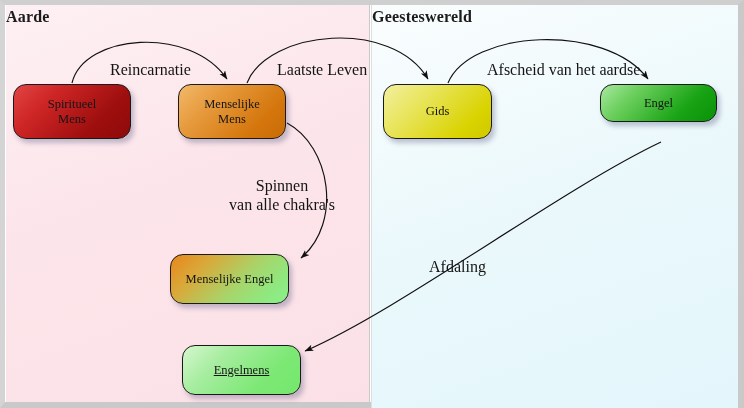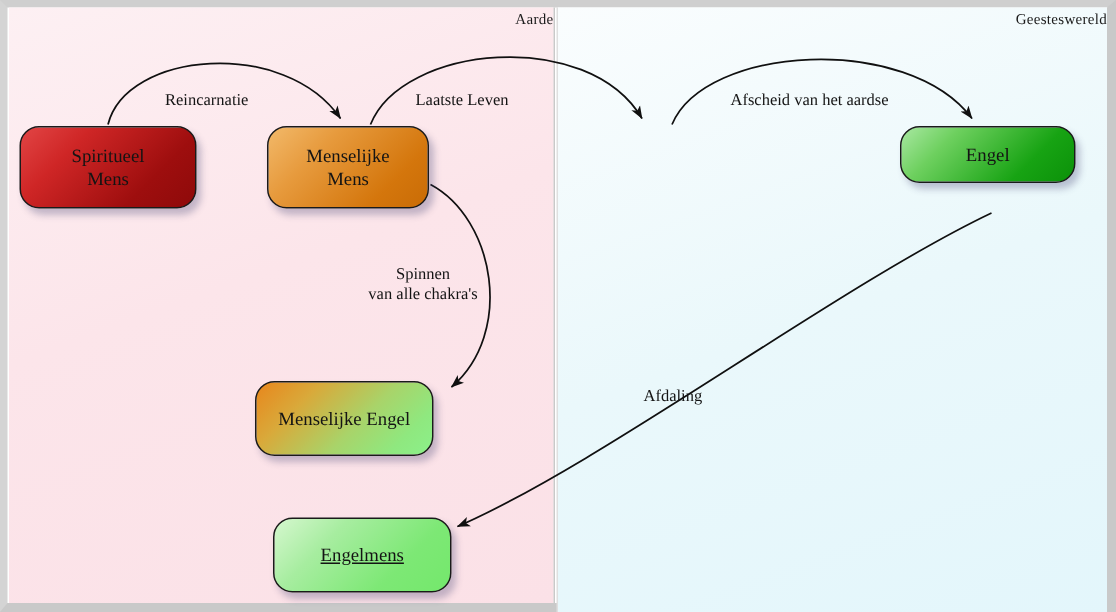--- a/index.html
+++ b/index.html
@@ -24,22 +24,22 @@
     left:6px;top:5px;width:364px;height:397px;
     background:linear-gradient(160deg,#fdf0f3 0%,#fce5ea 45%,#fbe1e7 100%);
     border-right:1px solid #c9c9c9;
   }
   #panel-geest{
     left:371px;top:5px;width:367px;height:406px;
     background:linear-gradient(160deg,#fafdfe 0%,#eaf8fb 50%,#e3f6fb 100%);
     border-left:1px solid #dfdfdf;
   }
   .panel-title{
-    position:absolute;top:3px;width:100%;text-align:right;
-    font-size:10px;color:#1b1b1b;letter-spacing:.2px;
+    position:absolute;top:3px;width:100%;text-align:left;
+    font-size:16px;color:#1b1b1b;letter-spacing:.2px;font-weight:bold;
   }
   
   #edges{position:absolute;left:0;top:0;width:744px;height:408px;}
   
   .node{
     position:absolute;box-sizing:border-box;
     border:1.6px solid #1a1a1a;border-radius:13px;
     display:flex;align-items:center;justify-content:center;
     text-align:center;line-height:1.15;
     font-size:12.5px;color:#141414;
@@ -53,21 +53,21 @@
   #node-gids{left:383px;top:84px;width:109px;height:55px;
     background:linear-gradient(135deg,#f2f0a0 0%,#e9e55e 32%,#d9d300 78%,#cfc900 100%);}
   #node-engel{left:600px;top:84px;width:117px;height:38px;
     background:linear-gradient(135deg,#a9e8a2 0%,#6ed05f 26%,#17a313 72%,#0b9109 100%);}
   #node-menselijke{left:170px;top:254px;width:119px;height:50px;
     background:linear-gradient(135deg,#e8861c 0%,#d9a93a 26%,#a8d46a 58%,#8fe87f 82%,#8cf08a 100%);}
   #node-engelmens{left:182px;top:345px;width:119px;height:50px;
     background:linear-gradient(135deg,#d6f7cf 0%,#a7eda0 30%,#7de875 70%,#74e86c 100%);text-decoration:underline;}
   
   .edge-label{
-    position:absolute;font-size:11px;color:#141414;
+    position:absolute;font-size:16px;color:#141414;
     white-space:nowrap;z-index:4;font-family:Liberation Serif, serif;
   }
   .edge-label.two-line{white-space:normal;text-align:center;line-height:1.18;}
 </style>
 </head>
 <body>
 
 <div id="stage">
   <div id="frame"></div>
 
@@ -101,20 +101,23 @@
     </span>
   </div>
 
   <div class="node" id="node-spiritueel">
     <span>
       <span>Menselijke</span><br>
       <span>Mens</span>
     </span>
   </div>
 
+  <div class="node" id="node-gids">
+    <span>Gids</span>
+  </div>
 
   <div class="node" id="node-engel">
     <span>Engel</span>
   </div>
 
   <div class="node" id="node-menselijke">
     <span>Menselijke Engel</span>
   </div>
 
   <div class="node" id="node-engelmens">

